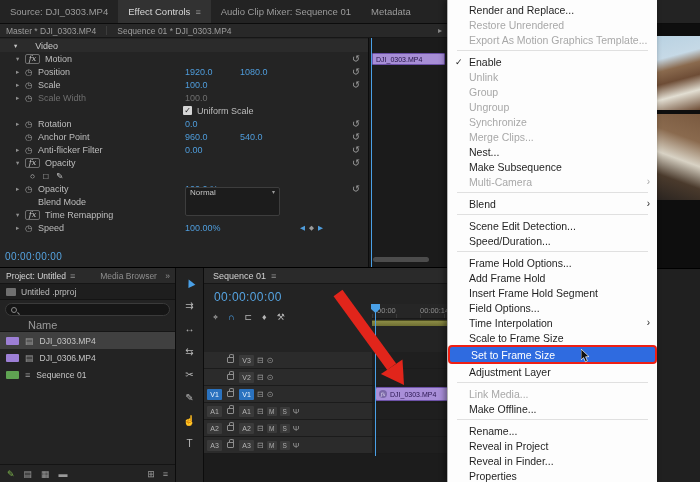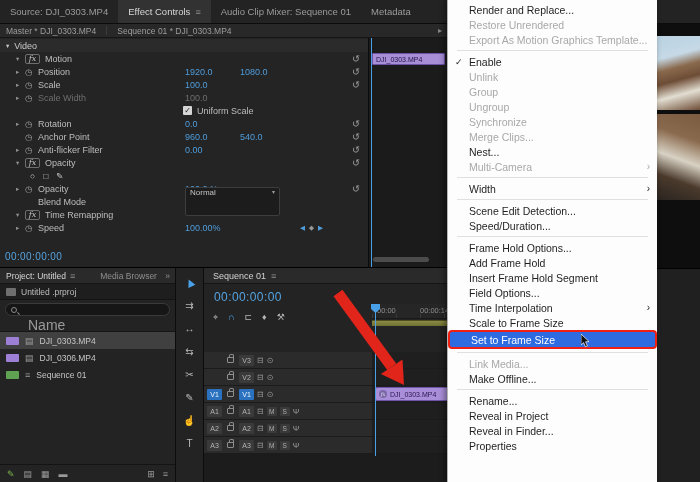--- a/index.html
+++ b/index.html
@@ -12,21 +12,21 @@
   .ttab.active { background:#323232; color:#d8d8d8; }
   .burger { font-size:9px; color:#8f8f8f; }
 
   
   .ec { position:absolute; left:0; top:24px; width:447px; height:244px; background:#242424; border-bottom:1px solid #000; }
   .ec-tabs { position:relative; height:14px; background:#282828; display:flex; align-items:center; font-size:8.5px; color:#9e9e9e; padding-left:6px; gap:10px; border-bottom:1px solid #161616; }
   .ec-tabs .arr { position:absolute; right:5px; color:#8a8a8a; font-size:8px; }
   .tabdiv { width:1px; height:9px; background:#3c3c3c; }
   .ec-body { position:relative; height:229px; }
   .ec-left { position:absolute; left:0; top:0; right:79px; bottom:0; padding-top:1px; }
-  .hdr { height:13px; background:#2b2b2b; color:#c9c9c9; font-size:9px; display:flex; align-items:center; padding-left:6px; gap:5px; }
+  .hdr { height:13px; background:#2b2b2b; color:#c9c9c9; font-size:9px; display:flex; align-items:center; padding-left:14px; gap:18px; }
   .row { position:relative; height:13px; display:flex; align-items:center; font-size:9px; color:#bdbdbd; padding-left:16px; }
   .row .tri { width:9px; font-size:6.5px; color:#8f8f8f; }
   .row .sw { width:13px; font-size:8.5px; color:#9f9f9f; }
   .row .fx { font-family:"DejaVu Serif", serif; font-style:italic; font-size:8px; border:1px solid #6e6e6e; border-radius:2px; width:15px; height:10px; display:inline-flex; align-items:center; justify-content:center; color:#c0c0c0; margin-right:5px; }
   .v { position:absolute; font-size:9px; color:#4f9ddc; }
   .v.x1 { left:185px; } .v.x2 { left:240px; }
   .dim, .dim .v, .row.dim { color:#6e6e6e !important; }
   .reset { position:absolute; right:8px; font-size:9.5px; color:#9f9f9f; }
   .chk { position:absolute; left:183px; width:9px; height:9px; background:#d6d6d6; border-radius:1px; color:#1c1c1c; font-size:8px; line-height:9px; text-align:center; }
   .chklbl { position:absolute; left:197px; }
@@ -45,21 +45,21 @@
   .proj { position:absolute; left:0; top:268px; width:176px; height:214px; background:#232323; border-right:1px solid #0c0c0c; }
   .ptabs { position:relative; height:16px; background:#2a2a2a; display:flex; align-items:center; gap:25px; padding-left:6px; font-size:8.5px; color:#8f8f8f; border-bottom:1px solid #151515; }
   .ptabs .active { color:#d6d6d6; display:inline-flex; gap:4px; align-items:center; }
   .ptabs .dbl { position:absolute; right:5px; color:#8f8f8f; }
   .pfile { height:16px; background:#1e1e1e; display:flex; align-items:center; gap:5px; padding:0 6px; font-size:8.5px; color:#bdbdbd; border-bottom:1px solid #141414; }
   .file-ico { width:10px; height:8px; background:#6f6f6f; border-radius:1px; }
   .psearch { margin:3px 5px; height:13px; background:#161616; border:1px solid #3a3a3a; border-radius:7px; display:flex; align-items:center; padding:0 5px; gap:5px; }
   .mag { width:6px; height:6px; border:1px solid #8a8a8a; border-radius:50%; position:relative; }
   .mag::after { content:""; position:absolute; left:5px; top:5px; width:3px; height:1px; background:#8a8a8a; transform:rotate(45deg); }
   .psearch input { flex:1; background:transparent; border:none; outline:none; color:#cfcfcf; font-size:8px; }
-  .pname { height:13px; display:flex; align-items:center; padding-left:28px; font-size:14px; color:#9a9a9a; border-bottom:1px solid #161616; }
+  .pname { height:13px; display:flex; align-items:center; padding-left:28px; font-size:11px; color:#9a9a9a; border-bottom:1px solid #161616; }
   .prow { height:17px; display:flex; align-items:center; gap:6px; padding-left:6px; font-size:8.5px; color:#c6c6c6; }
   .prow.sel { background:#404040; }
   .chip { width:13px; height:8px; border-radius:1px; }
   .chip.purple { background:#9d7fd6; }
   .chip.green { background:#5fa352; }
   .pico { font-size:9px; color:#9d9d9d; }
   .pfoot { position:absolute; bottom:0; left:0; right:0; height:18px; border-top:1px solid #141414; display:flex; align-items:center; gap:9px; padding:0 7px; font-size:9px; color:#9a9a9a; }
   .pfoot .grn { color:#7fb94d; }
   .pfoot .right { margin-left:auto; display:flex; gap:8px; }
 
@@ -446,27 +446,30 @@
       </div>
     <div class="mi dis">
         <span class="lab">Synchronize</span>
       </div>
     <div class="mi dis">
         <span class="lab">Merge Clips...</span>
       </div>
     <div class="mi">
         <span class="lab">Nest...</span>
       </div>
+    <div class="mi">
+        <span class="lab">Make Subsequence</span>
+      </div>
     <div class="mi dis">
         <span class="lab">Multi-Camera</span>
         <span class="sub">›</span>
       </div>
     <div class="sep"></div>
     <div class="mi">
-        <span class="lab">Width</span>
+        <span class="lab">Blend</span>
         <span class="sub">›</span>
       </div>
     <div class="sep"></div>
     <div class="mi">
         <span class="lab">Scene Edit Detection...</span>
       </div>
     <div class="mi">
         <span class="lab">Speed/Duration...</span>
       </div>
     <div class="sep"></div>
@@ -488,20 +491,23 @@
       </div>
     <div class="mi">
         <span class="lab">Scale to Frame Size</span>
       </div>
     <div class="mi hl">
       <span class="lab">Set to Frame Size</span>
       <svg class="cursor" viewBox="0 0 10 14">
           <polygon points="0,0 0,11 2.6,8.6 4.4,12.8 6.4,11.9 4.6,7.8 8,7.6" fill="#111" stroke="#fff" stroke-width="0.7"></polygon>
         </svg>
     </div>
+    <div class="mi">
+        <span class="lab">Adjustment Layer</span>
+      </div>
     <div class="sep"></div>
     <div class="mi dis">
         <span class="lab">Link Media...</span>
       </div>
     <div class="mi">
         <span class="lab">Make Offline...</span>
       </div>
     <div class="sep"></div>
     <div class="mi">
         <span class="lab">Rename...</span>

